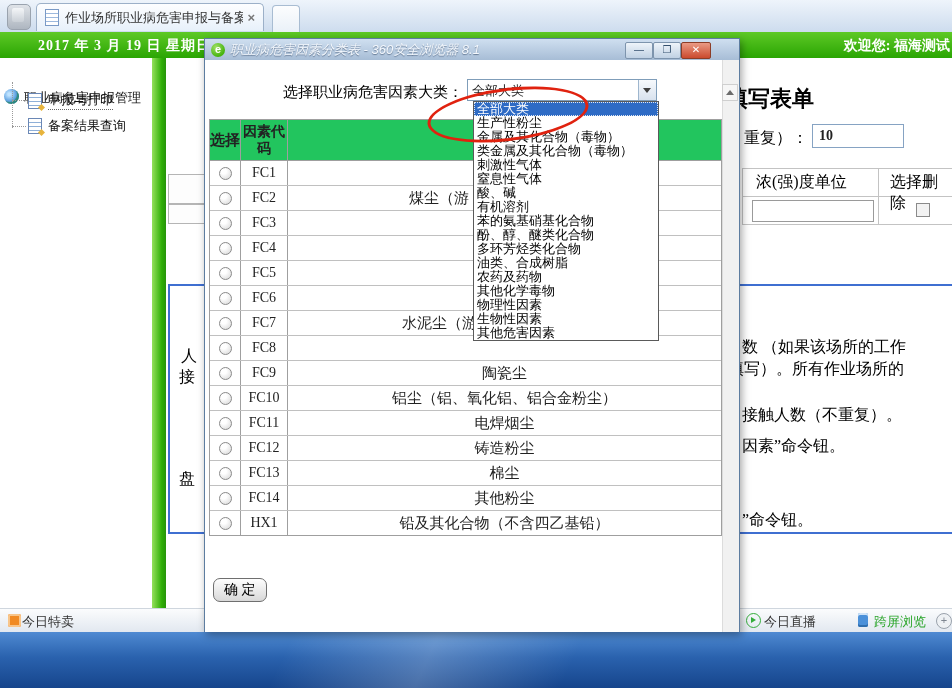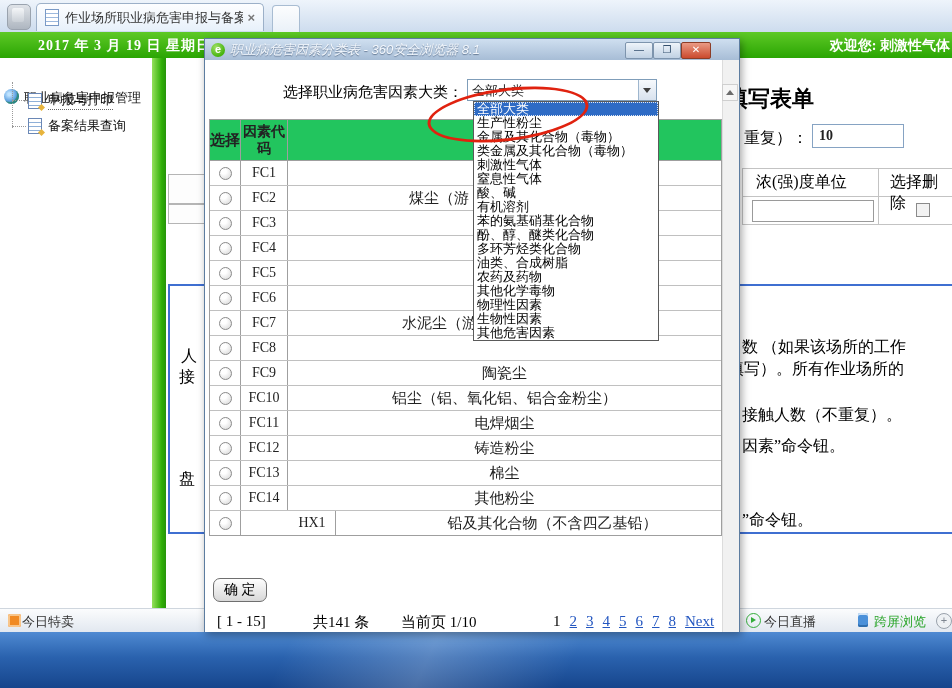--- a/index.html
+++ b/index.html
@@ -109,21 +109,21 @@
   .ddl .opt{height:14px;line-height:14px;font-size:13px;padding-left:3px;white-space:nowrap;overflow:hidden;color:#000;}
   .ddl .opt.sel{background:#2e6bc5;color:#fff;outline:1px dotted #dfe7f2;outline-offset:-1px;}
 
   .red-oval{position:absolute;left:222px;top:28px;width:156px;height:47px;border:3px solid #e0220f;border-radius:50%;
     transform:rotate(-7deg);z-index:6;}
 
   .t{position:absolute;left:4px;top:59px;width:511px;border:1px solid #9f9f9f;
     font-family:"Liberation Serif","DejaVu Serif",serif;z-index:1;}
   .t-h{display:flex;height:40px;background:#22c55e;border-bottom:1px solid #9f9f9f;font-weight:bold;font-size:15px;}
   .t-r{display:flex;height:24px;border-bottom:1px solid #c0c0c0;background:#fff;}
-  .t-r:last-child{border-bottom:none;gap:48px;}
+  .t-r:last-child{border-bottom:none;}
   .c1{width:30px;border-right:1px solid #9f9f9f;display:flex;align-items:center;justify-content:center;text-align:center;line-height:1.25;}
   .c2{width:46px;border-right:1px solid #9f9f9f;display:flex;align-items:center;justify-content:center;text-align:center;line-height:1.25;font-size:14px;}
   .c3{flex:1;display:flex;align-items:center;justify-content:center;font-size:15px;}
   .c3.fragL{justify-content:flex-start;}
   .radio{width:11px;height:11px;border-radius:50%;border:1px solid #8a8a8a;
     background:radial-gradient(circle at 35% 30%,#fff 25%,#d4d4d4);}
 
   .okbtn{position:absolute;left:8px;top:518px;padding:2px 10px;border:1px solid #6f6f6f;border-radius:7px;
     background:linear-gradient(#fefefe,#d8d8d8);font-family:"Liberation Serif","DejaVu Serif",serif;font-size:14px;}
   .pag{position:absolute;left:0px;top:553px;width:515px;height:20px;
@@ -144,21 +144,21 @@
     <div class="tab">
       <span class="docico"></span>
       <span class="tab-label serif">作业场所职业病危害申报与备案</span>
       <span class="tab-close">×</span>
     </div>
     <div class="newtab"></div>
   </div>
 
   <div class="greenbar">
     <span class="g-date serif">2017 年 3 月 19 日 星期日</span>
-    <span class="g-welcome serif">欢迎您: 刺激性气体</span>
+    <span class="g-welcome serif">欢迎您: 福海测试</span>
   </div>
 
   <div class="side-root">
     <span class="globe"></span>
     <span class="side-label serif">职业病危害申报管理</span>
   </div>
   <div class="treeline-v"></div>
   <div class="treeline-h" style="top:100px;"></div>
   <div class="treeline-h" style="top:126px;"></div>
   <div class="side-item" style="left:28px;top:91px;">
@@ -368,32 +368,16 @@
         <div class="opt">其他化学毒物</div>
         <div class="opt">物理性因素</div>
         <div class="opt">生物性因素</div>
         <div class="opt">其他危害因素</div>
       </div>
 
       <div class="red-oval"></div>
 
       <button class="okbtn">确 定</button>
 
-      <div class="pag">
-        <span style="left:12px;">[ 1 - 15]</span>
-        <span style="left:108px;">共141 条</span>
-        <span style="left:196px;">当前页 1/10</span>
-        <div class="pages">
-          <span style="position:static;">1</span>
-          <span style="position:static;" class="plink">2</span>
-          <span style="position:static;" class="plink">3</span>
-          <span style="position:static;" class="plink">4</span>
-          <span style="position:static;" class="plink">5</span>
-          <span style="position:static;" class="plink">6</span>
-          <span style="position:static;" class="plink">7</span>
-          <span style="position:static;" class="plink">8</span>
-          <span style="position:static;" class="plink">Next</span>
-        </div>
-      </div>
     </div>
   </div>
 
 </div>
 
 </body></html>

